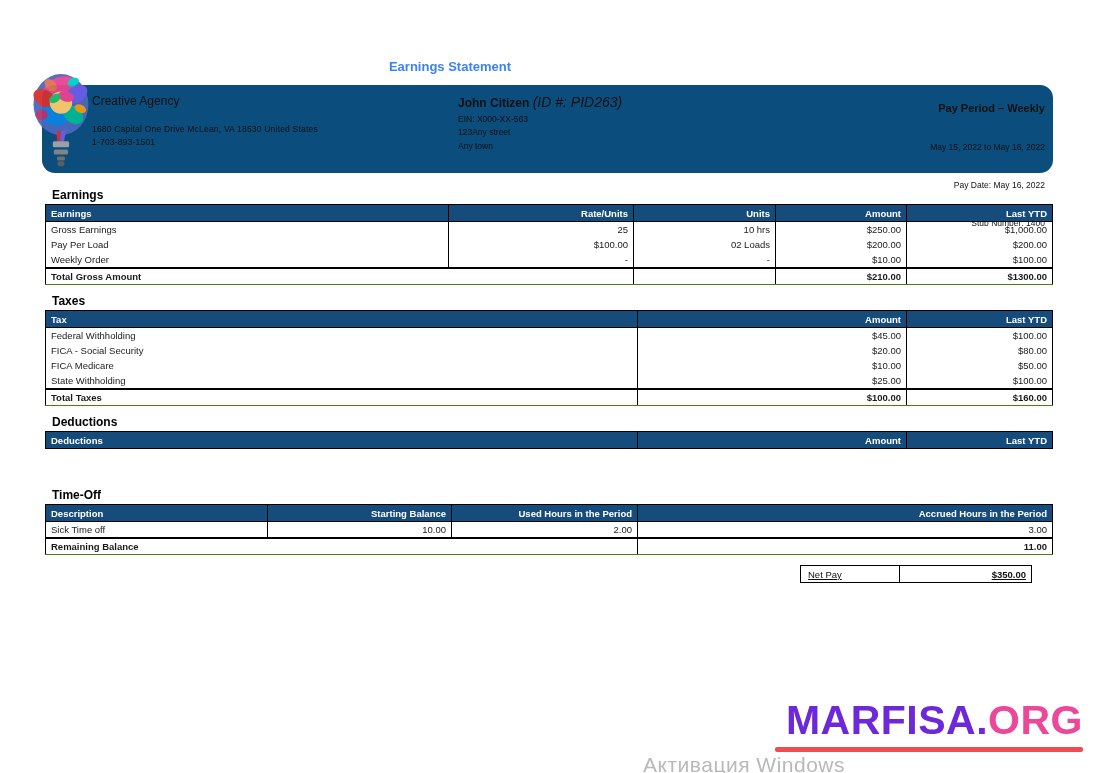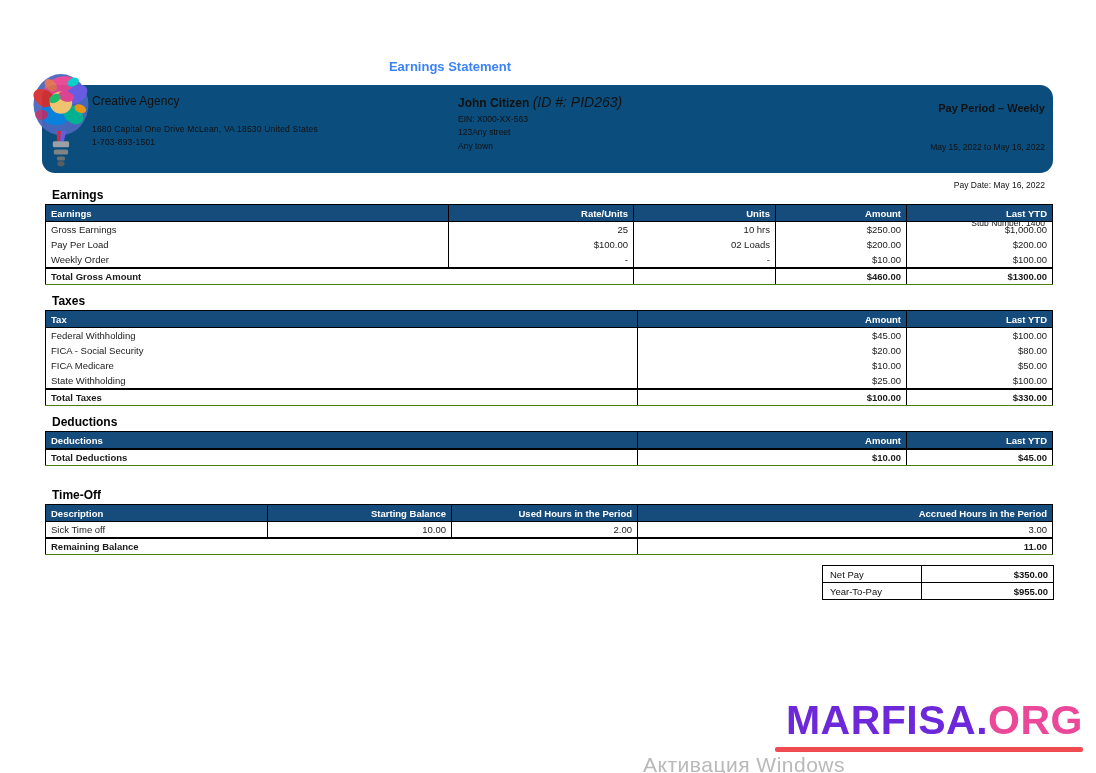--- a/index.html
+++ b/index.html
@@ -54,21 +54,21 @@
   table.stmt tr.total td {
     border-top:2px solid #000; font-weight:bold; height:16px;
     border-bottom:1px solid #4d7c0f;
   }
   .sec-earnings  { top:188px; left:45px; }
   .sec-taxes     { top:294px; left:45px; }
   .sec-deductions{ top:415px; left:45px; }
   .sec-timeoff   { top:488px; left:45px; }
 
   
-  .summary { top:565px; left:822px; }
+  .summary { top:565px; left:800px;text-decoration:underline; }
   table.sum {
     border-collapse:collapse; table-layout:fixed; width:231px;
     font-size:9.5px; border:1.5px solid #000;
   }
   table.sum td { border:1px solid #000; padding:2.5px 5px; height:14px; }
   table.sum td.lbl { padding-left:7px; }
   table.sum td.val { text-align:right; font-weight:bold; }
 
   
   .brand { top:697px; right:13px; font-size:41px; font-weight:600; letter-spacing:0.5px; }
@@ -168,21 +168,21 @@
       <tr>
         <td>Weekly Order</td>
         <td class="num">-</td>
         <td class="num">-</td>
         <td class="num">$10.00</td>
         <td class="num">$100.00</td>
       </tr>
       <tr class="total">
         <td colspan="2">Total Gross Amount</td>
         <td></td>
-        <td class="num">$460.00</td>
+        <td class="num">$210.00</td>
         <td class="num">$1300.00</td>
       </tr>
     </tbody>
   </table>
 </div>
 
 <div class="abs sec-taxes">
   <div class="section-heading">Taxes</div>
   <table class="stmt">
     <colgroup>
@@ -214,21 +214,21 @@
         <td class="num">$50.00</td>
       </tr>
       <tr>
         <td>State Withholding</td>
         <td class="num">$25.00</td>
         <td class="num">$100.00</td>
       </tr>
       <tr class="total">
         <td>Total Taxes</td>
         <td class="num">$100.00</td>
-        <td class="num">$330.00</td>
+        <td class="num">$160.00</td>
       </tr>
     </tbody>
   </table>
 </div>
 
 <div class="abs sec-deductions">
   <div class="section-heading">Deductions</div>
   <table class="stmt">
     <colgroup>
         <col style="width:592px">
@@ -236,25 +236,20 @@
         <col style="width:146px">
       </colgroup>
     <thead>
       <tr>
         <th>Deductions</th>
         <th>Amount</th>
         <th>Last YTD</th>
       </tr>
     </thead>
     <tbody>
-      <tr class="total">
-        <td>Total Deductions</td>
-        <td class="num">$10.00</td>
-        <td class="num">$45.00</td>
-      </tr>
     </tbody>
   </table>
 </div>
 
 <div class="abs sec-timeoff">
   <div class="section-heading">Time-Off</div>
   <table class="stmt">
     <colgroup>
         <col style="width:222px">
         <col style="width:184px">
@@ -288,24 +283,20 @@
   <table class="sum">
     <colgroup>
         <col style="width:99px">
         <col style="width:132px">
       </colgroup>
     <tbody>
         <tr>
       <td class="lbl">Net Pay</td>
       <td class="val">$350.00</td>
     </tr>
-    <tr>
-      <td class="lbl">Year-To-Pay</td>
-      <td class="val">$955.00</td>
-    </tr>
   </tbody>
     </table>
 </div>
 
 <div class="abs brand">
   <span class="b1">MARFISA.</span><span class="b2">ORG</span>
 </div>
 <div class="abs brand-underline"></div>
 <div class="abs activation">Активация Windows</div>
 

